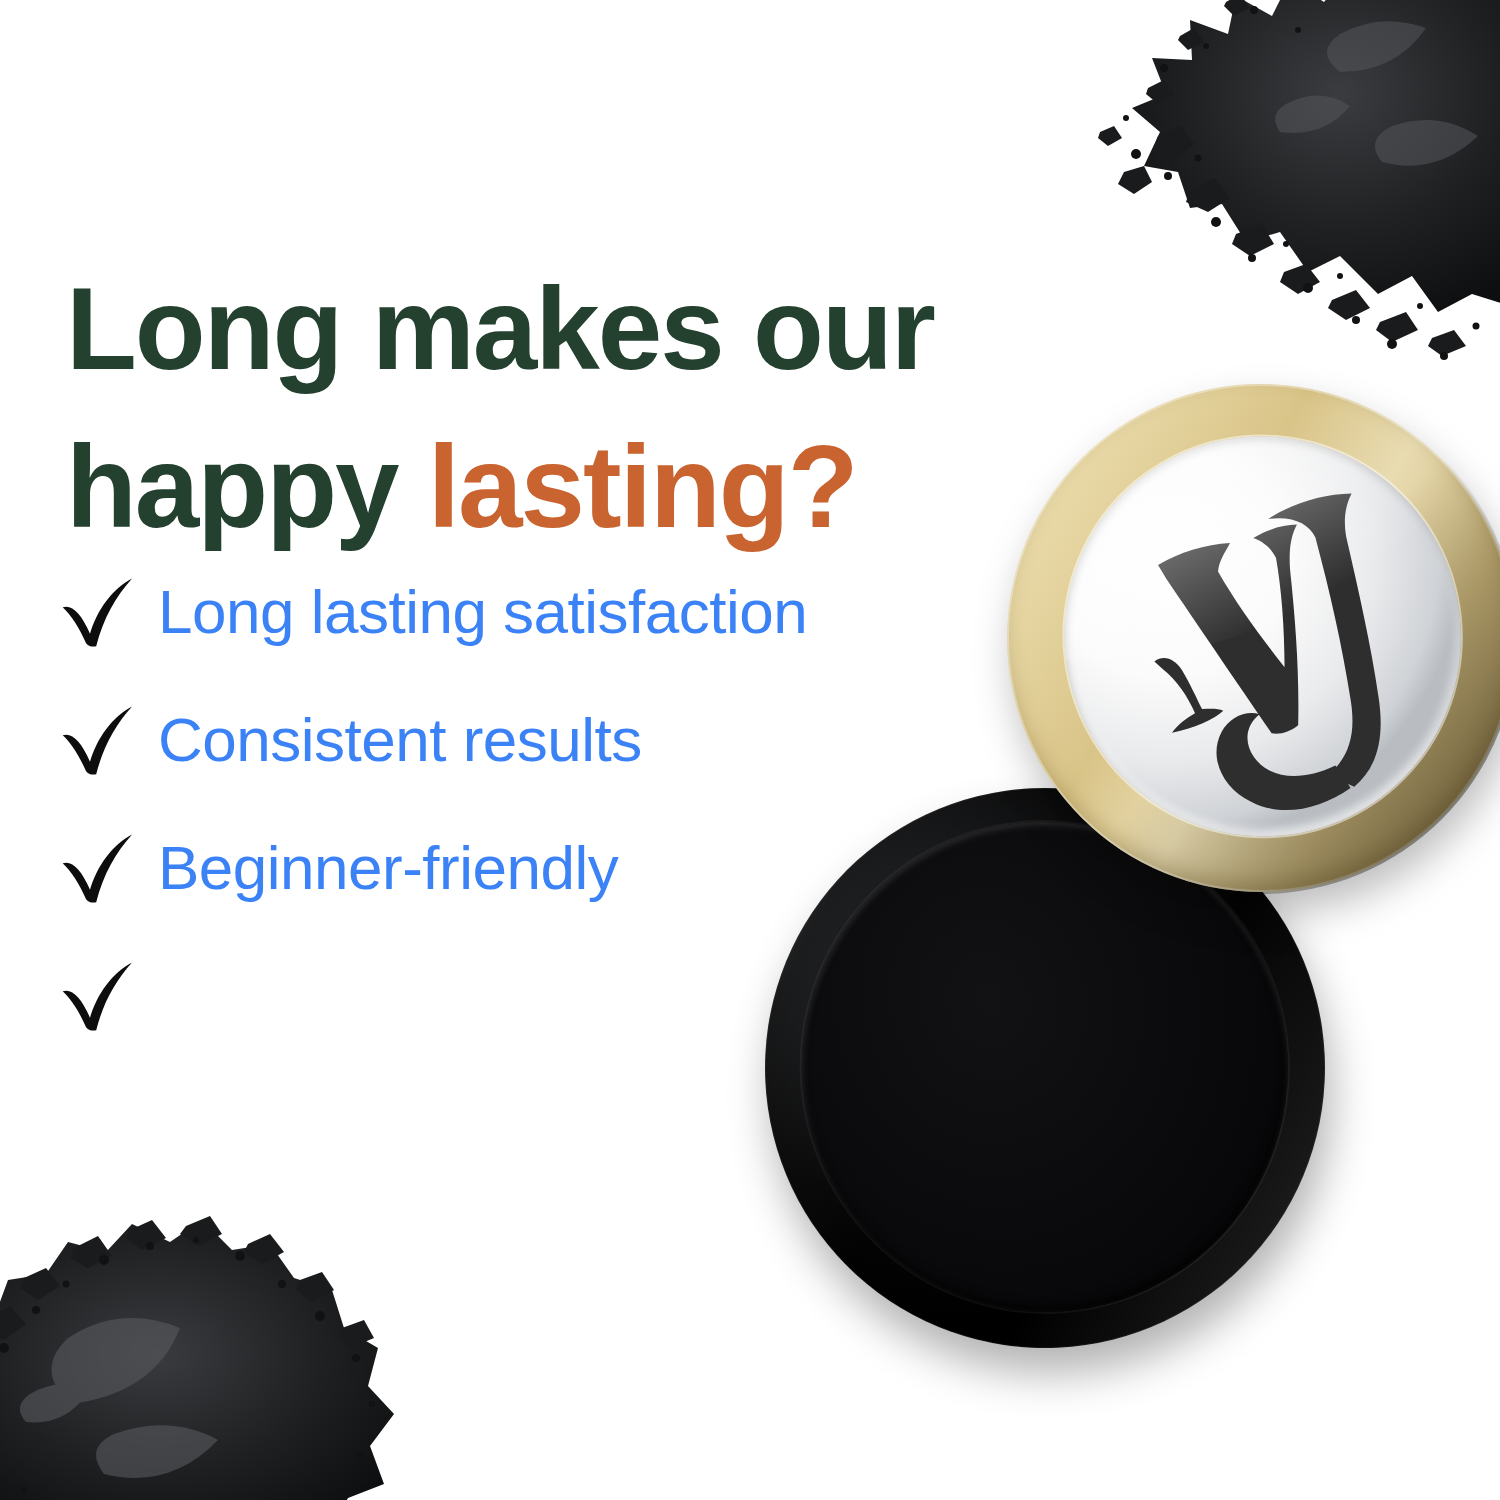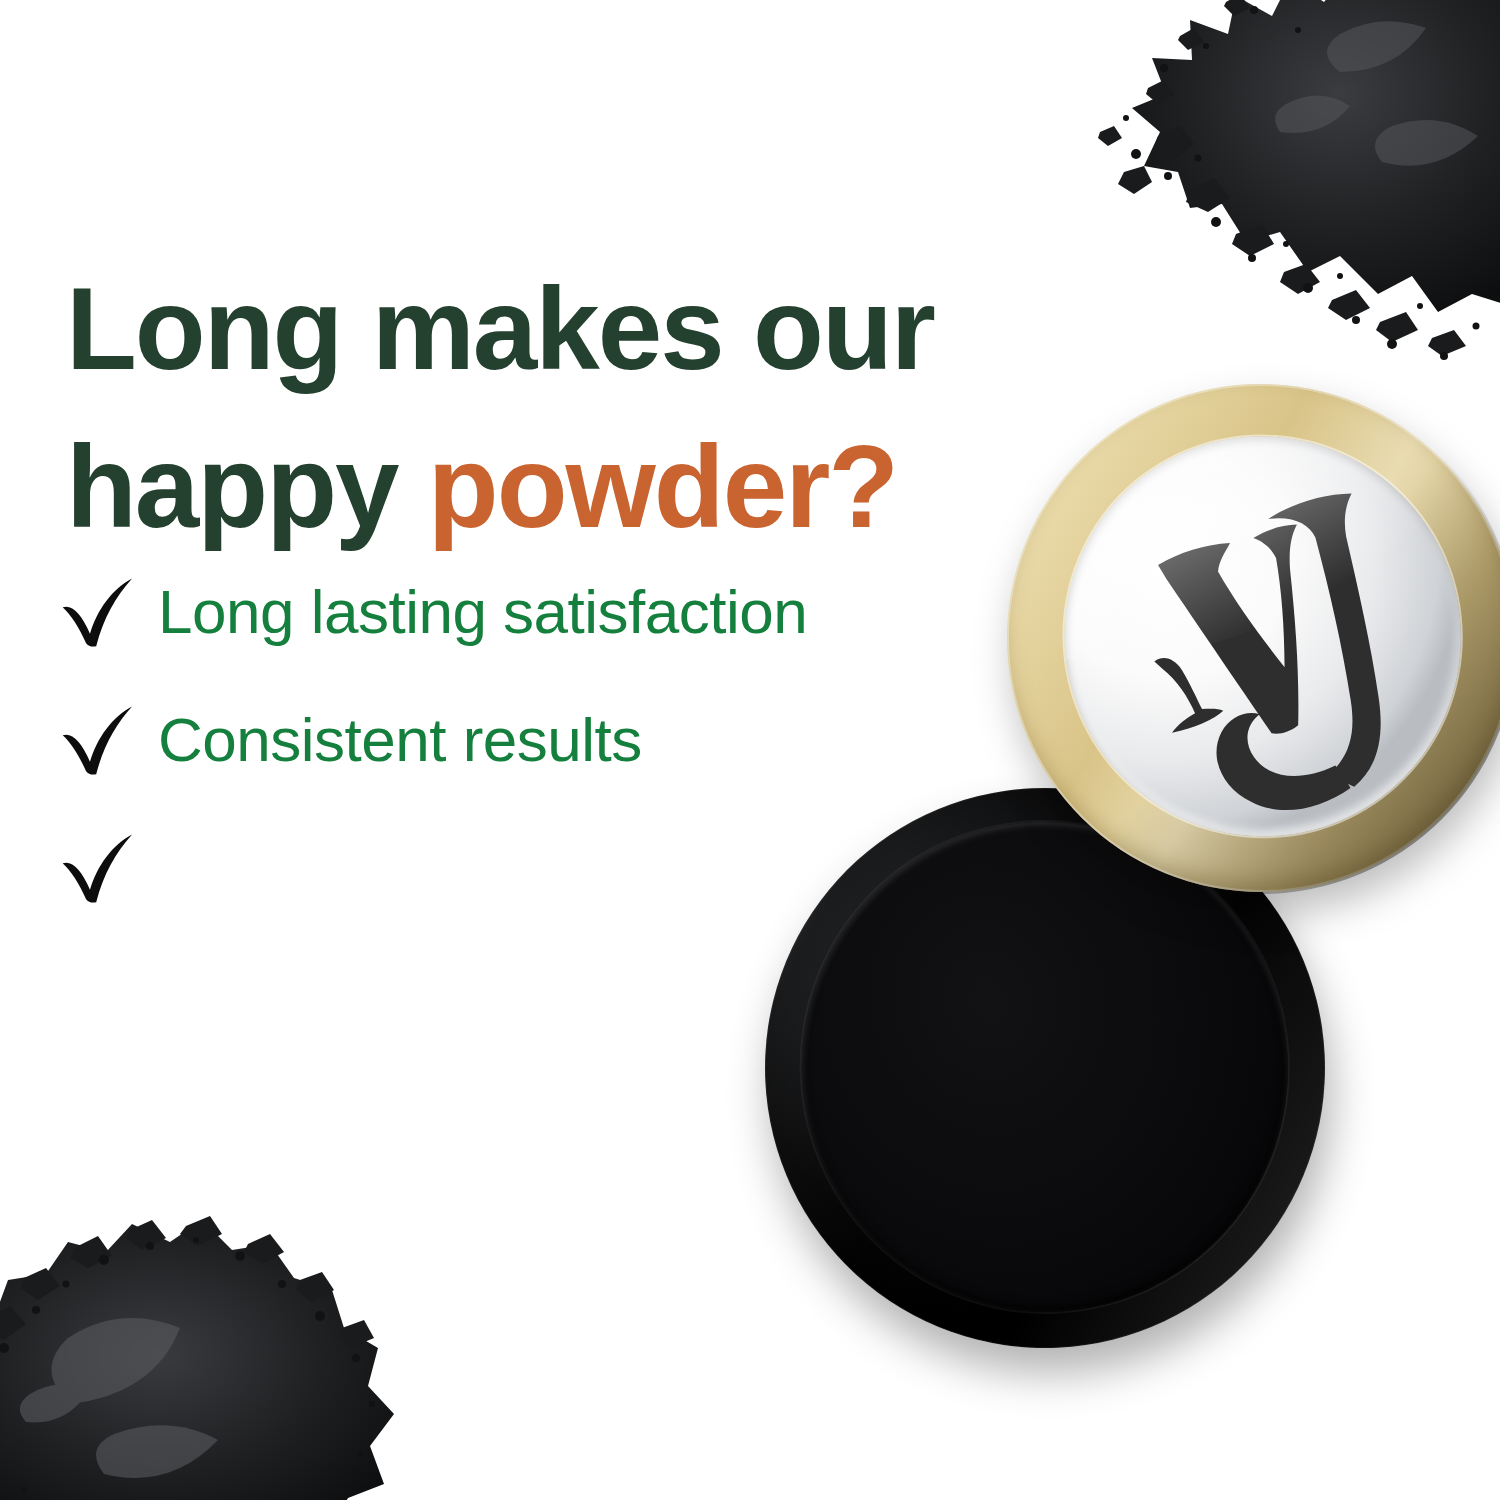--- a/index.html
+++ b/index.html
@@ -50,21 +50,21 @@
     width: 78px;
     height: 78px;
     flex: 0 0 78px;
     margin-right: 22px;
     display: block;
   }
   .bullet-label {
     font-family: "Liberation Sans", sans-serif;
     font-size: 62px;
     font-weight: 400;
-    color: #15803d;
+    color: #3b82f6;
     letter-spacing: -0.5px;
     white-space: nowrap;
     line-height: 1;
   }
 
   
   .product {
     position: absolute;
     left: 735px;
     top: 370px;
@@ -316,40 +316,46 @@
     </g>
     <g fill="#585a5e" opacity="0.6">
       <path d="M104 140 q52 -34 112 -10 q-26 66 -110 76 q-36 -34 -2 -66 z"></path>
       <path d="M150 236 q56 -20 104 6 q-48 50 -114 34 q-20 -26 10 -40 z"></path>
       <path d="M66 196 q30 -18 58 -2 q-22 34 -62 30 q-14 -16 4 -28 z"></path>
     </g>
   </svg>
 
   <h1 class="headline">
     <span>Long makes our</span><br>
-    <span>happy </span><span class="accent">powder?</span>
+    <span>happy </span><span class="accent">lasting?</span>
   </h1>
 
   <ul class="bullets" style="list-style:none;margin:0;padding:0;">
 
     <li class="bullet-row">
       <svg class="check-icon" viewBox="0 0 100 100">
         <path d="M6 44 C18 40 30 52 41 78 C50 47 70 20 95 7 C74 30 58 58 49 94 C43 95 39 94 36 90 C27 70 17 54 6 44 Z" fill="#0d0d0d"></path>
       </svg>
       <span class="bullet-label">Long lasting satisfaction</span>
     </li>
 
 
     <li class="bullet-row">
       <svg class="check-icon" viewBox="0 0 100 100">
         <path d="M6 44 C18 40 30 52 41 78 C50 47 70 20 95 7 C74 30 58 58 49 94 C43 95 39 94 36 90 C27 70 17 54 6 44 Z" fill="#0d0d0d"></path>
       </svg>
       <span class="bullet-label">Consistent results</span>
     </li>
 
+    <li class="bullet-row">
+      <svg class="check-icon" viewBox="0 0 100 100">
+        <path d="M6 44 C18 40 30 52 41 78 C50 47 70 20 95 7 C74 30 58 58 49 94 C43 95 39 94 36 90 C27 70 17 54 6 44 Z" fill="#0d0d0d"></path>
+      </svg>
+      <span class="bullet-label">Beginner-friendly</span>
+    </li>
 
     <li class="bullet-row">
       <svg class="check-icon" viewBox="0 0 100 100">
         <path d="M6 44 C18 40 30 52 41 78 C50 47 70 20 95 7 C74 30 58 58 49 94 C43 95 39 94 36 90 C27 70 17 54 6 44 Z" fill="#0d0d0d"></path>
       </svg>
     </li>
 
   </ul>
 
   <div class="product">

